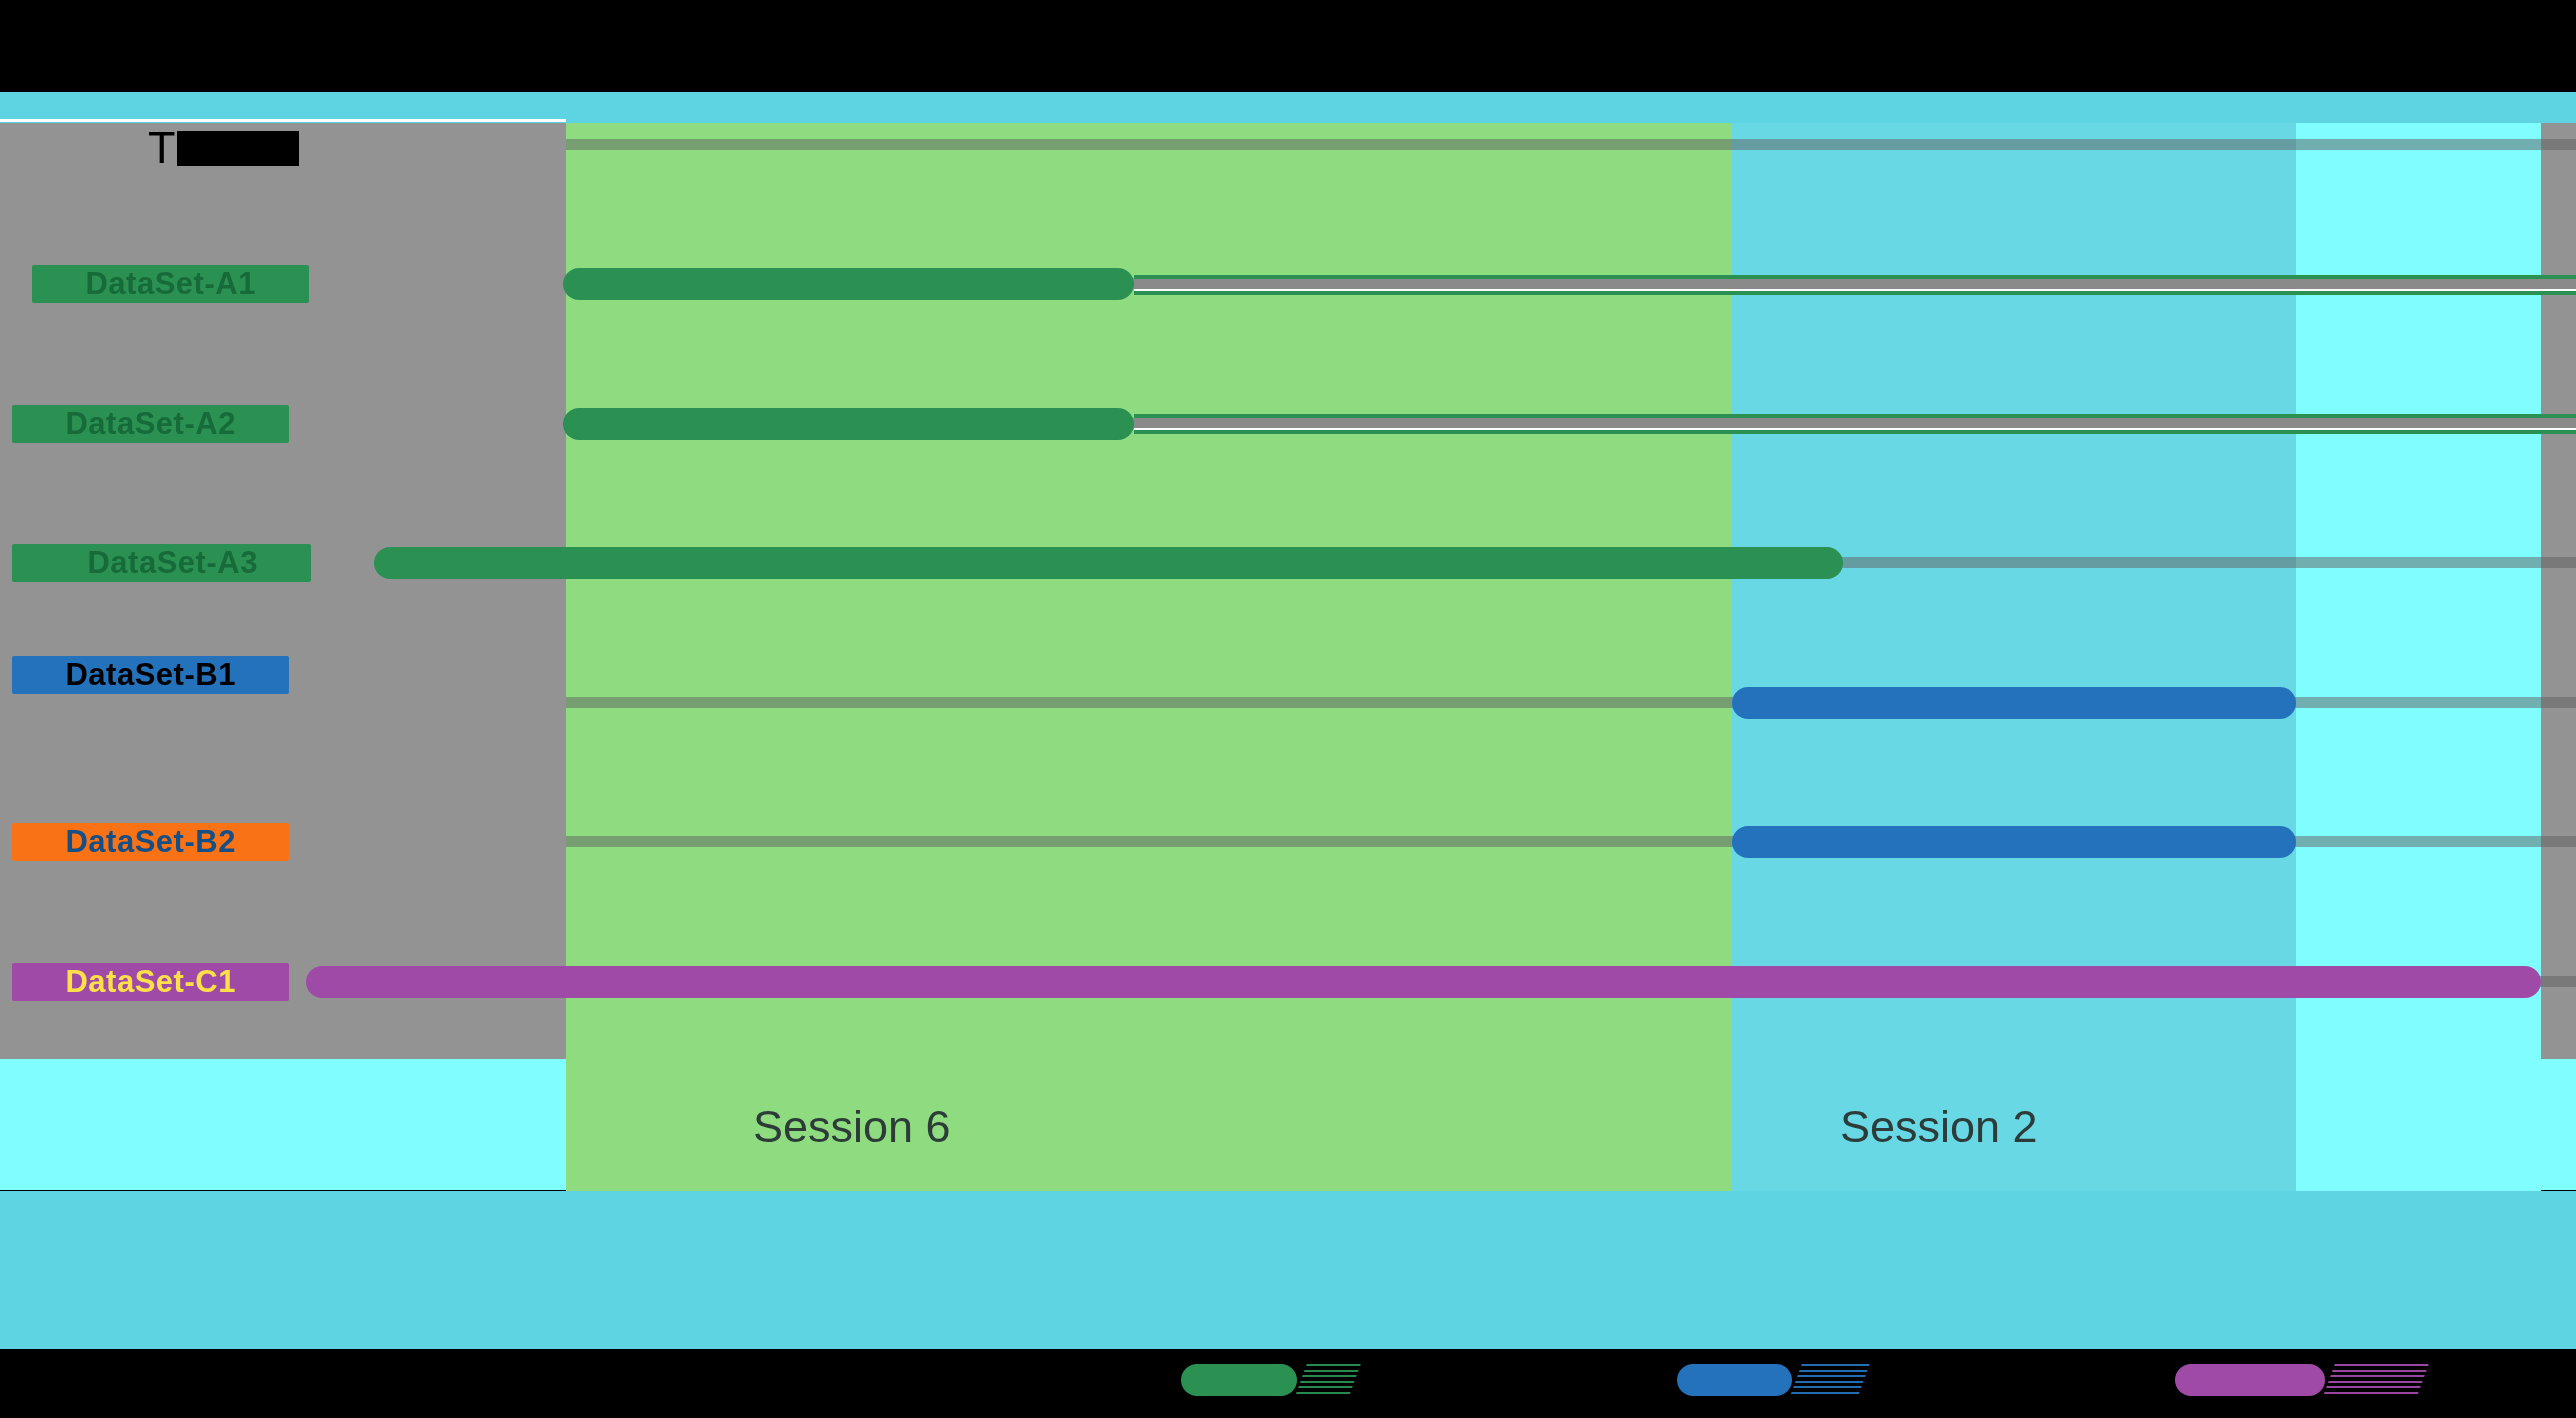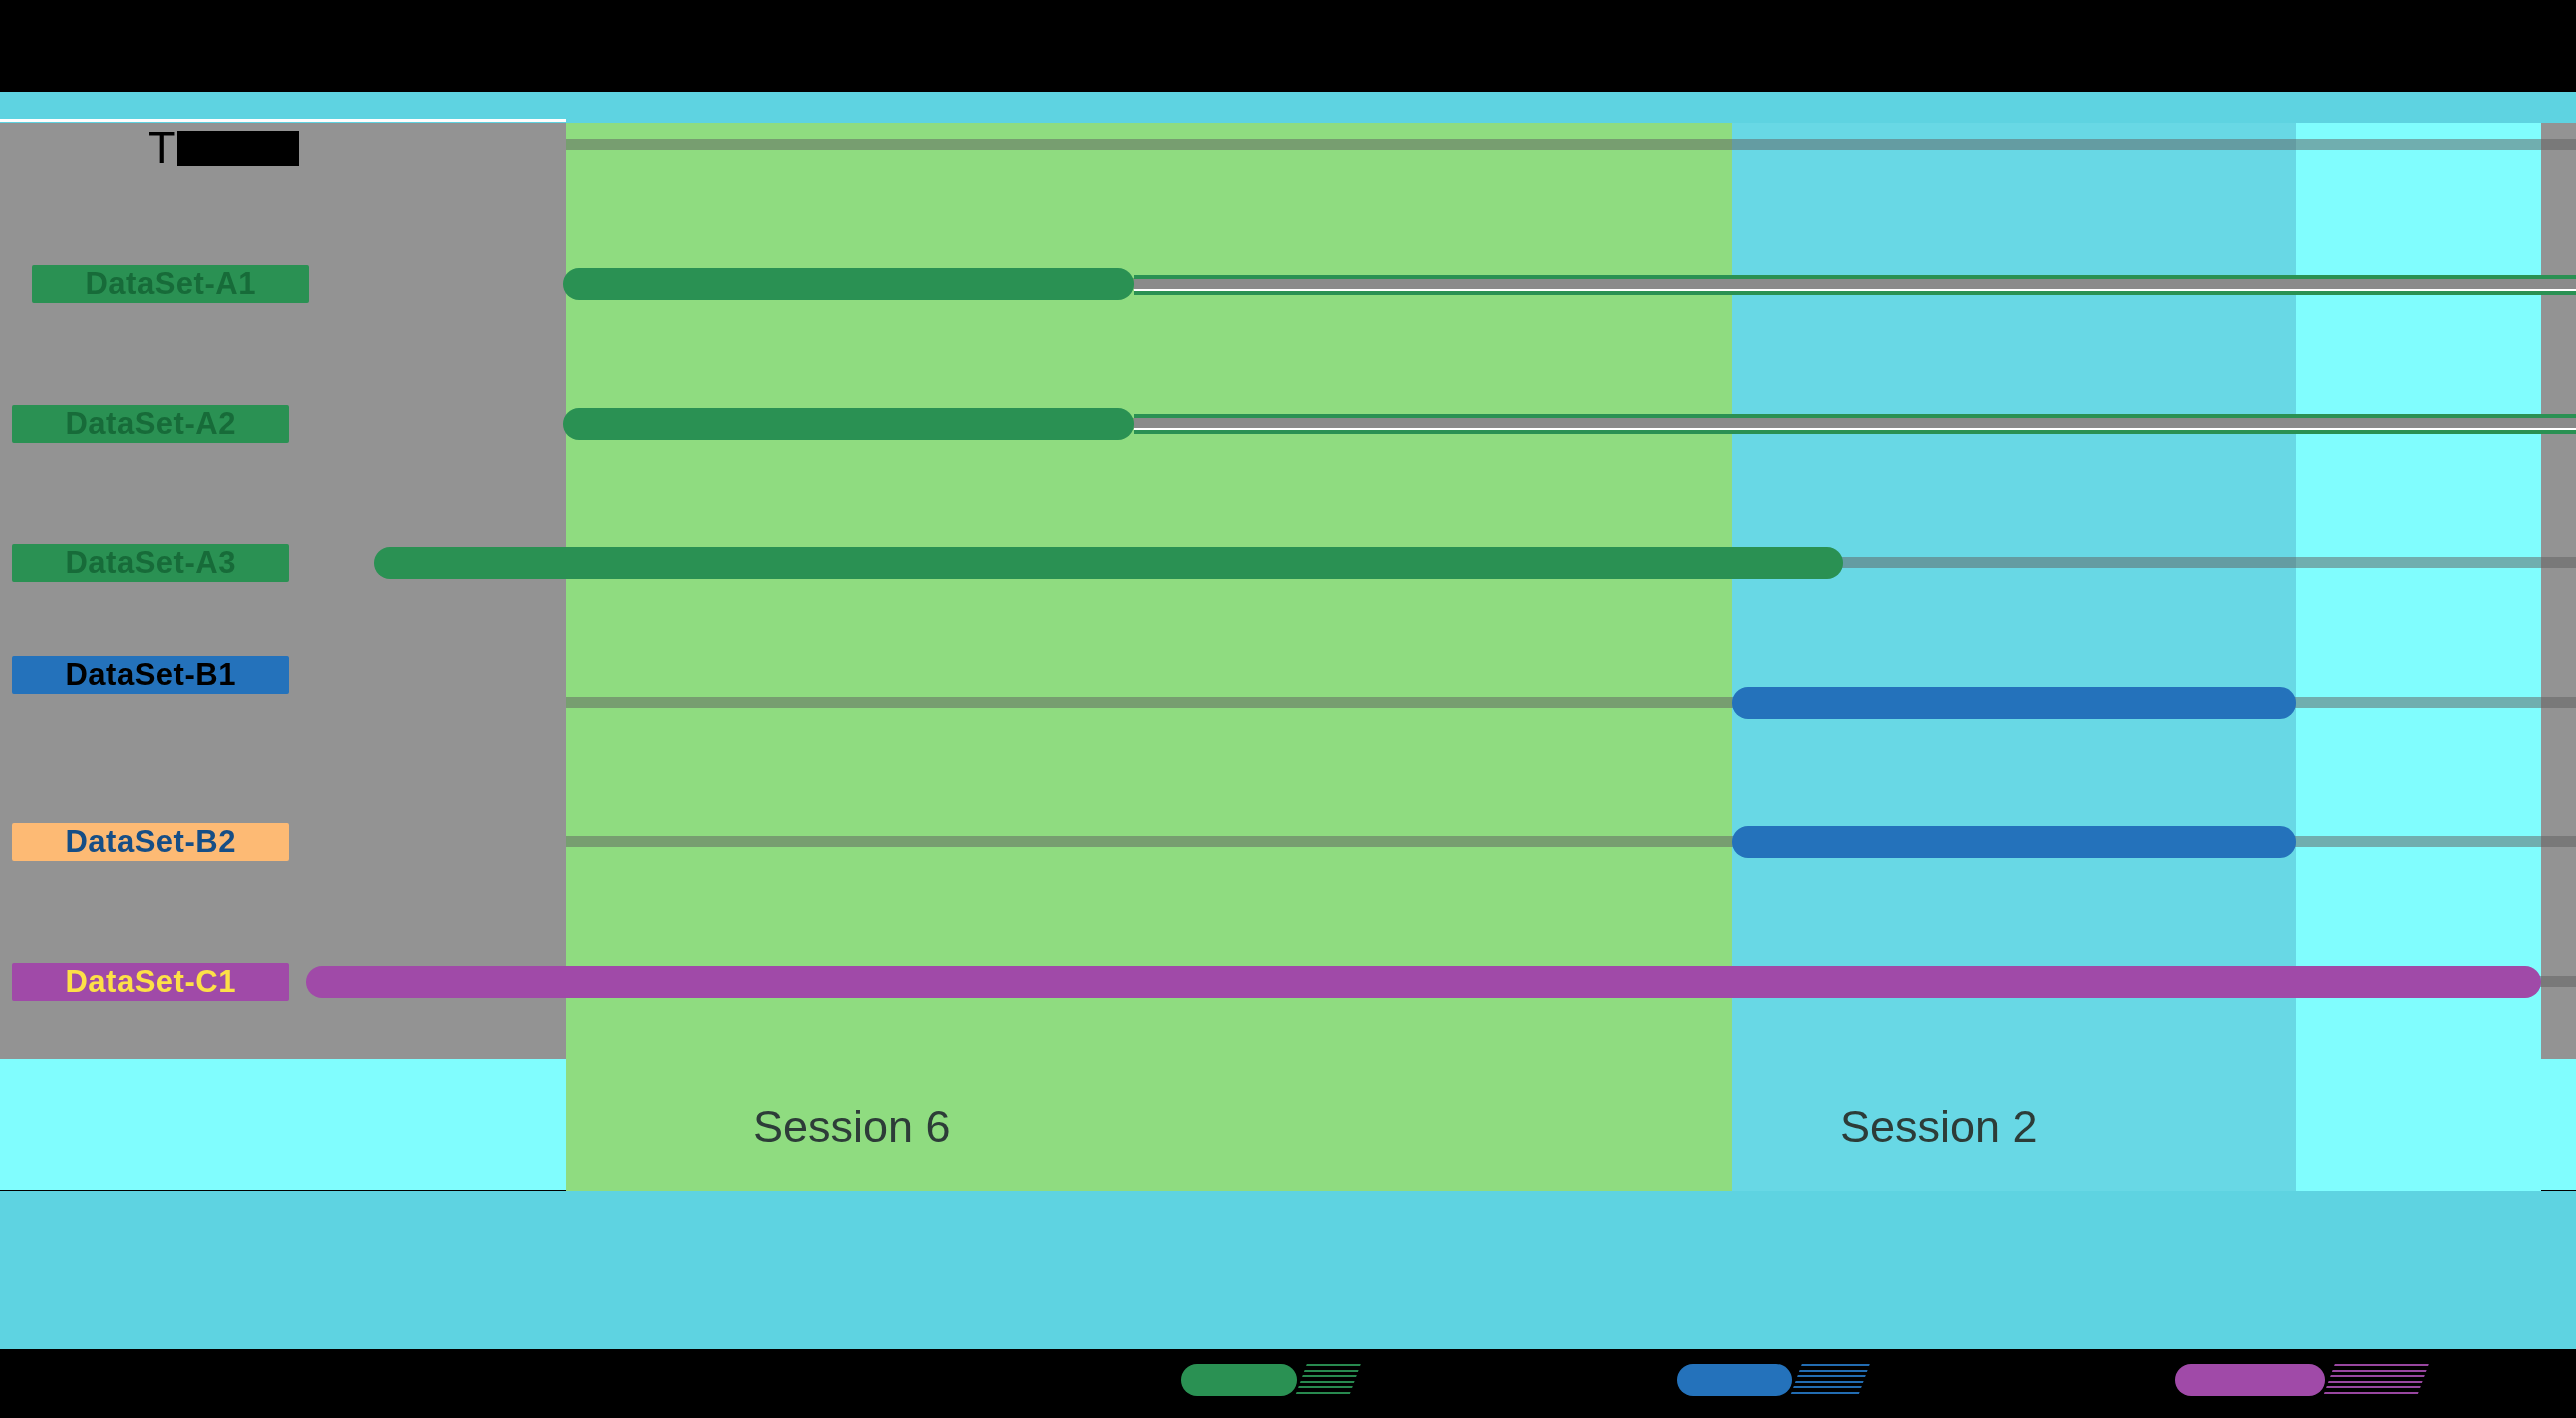--- a/index.html
+++ b/index.html
@@ -71,25 +71,25 @@
       <div class="gridline" style="top: 697px;"></div>
       <div class="gridline" style="top: 836px;"></div>
       <div class="gridline" style="top: 976px;"></div>
       <div class="track-remainder" style="left: 1134px; width: 1442px; top: 275px;"></div>
       <div class="task-bar" style="left: 563px; width: 571px; top: 268px; background: rgb(42, 145, 83);"></div>
       <div class="task-chip" style="top: 265px; background: rgb(42, 145, 83); color: rgb(23, 107, 57); margin-left: 20px;">DataSet-A1</div>
       <div class="track-remainder" style="left: 1134px; width: 1442px; top: 414px;"></div>
       <div class="task-bar" style="left: 563px; width: 571px; top: 408px; background: rgb(42, 145, 83);"></div>
       <div class="task-chip" style="top: 405px; background: rgb(42, 145, 83); color: rgb(23, 107, 57);">DataSet-A2</div>
       <div class="task-bar" style="left: 374px; width: 1469px; top: 547px; background: rgb(42, 145, 83);"></div>
-      <div class="task-chip" style="top: 544px; background: rgb(42, 145, 83); color: rgb(23, 107, 57);">DataSet-A3</div>
+      <div class="task-chip" style="top: 544px; background: rgb(42, 145, 83); color: rgb(23, 107, 57); padding-left: 22px;">DataSet-A3</div>
       <div class="task-bar" style="left: 1732px; width: 564px; top: 687px; background: rgb(36, 114, 187);"></div>
       <div class="task-chip" style="top: 656px; background: rgb(36, 114, 187); color: #000000;">DataSet-B1</div>
       <div class="task-bar" style="left: 1732px; width: 564px; top: 826px; background: rgb(36, 114, 187);"></div>
-      <div class="task-chip" style="top: 823px; background: #fdba74; color: rgb(22, 78, 134);">DataSet-B2</div>
+      <div class="task-chip" style="top: 823px; background: #f97316; color: rgb(22, 78, 134);">DataSet-B2</div>
       <div class="task-bar" style="left: 306px; width: 2235px; top: 966px; background: rgb(160, 74, 168);"></div>
       <div class="task-chip" style="top: 963px; background: rgb(160, 74, 168); color: #fde047; text-align: center;">DataSet-C1</div>
     </div>
 
   <div class="abs" id="tasks-header">
     <span>T</span>
     <span class="redaction"></span>
   </div>
 
   <div class="session-label" style="left:753px;">Session 6</div>

